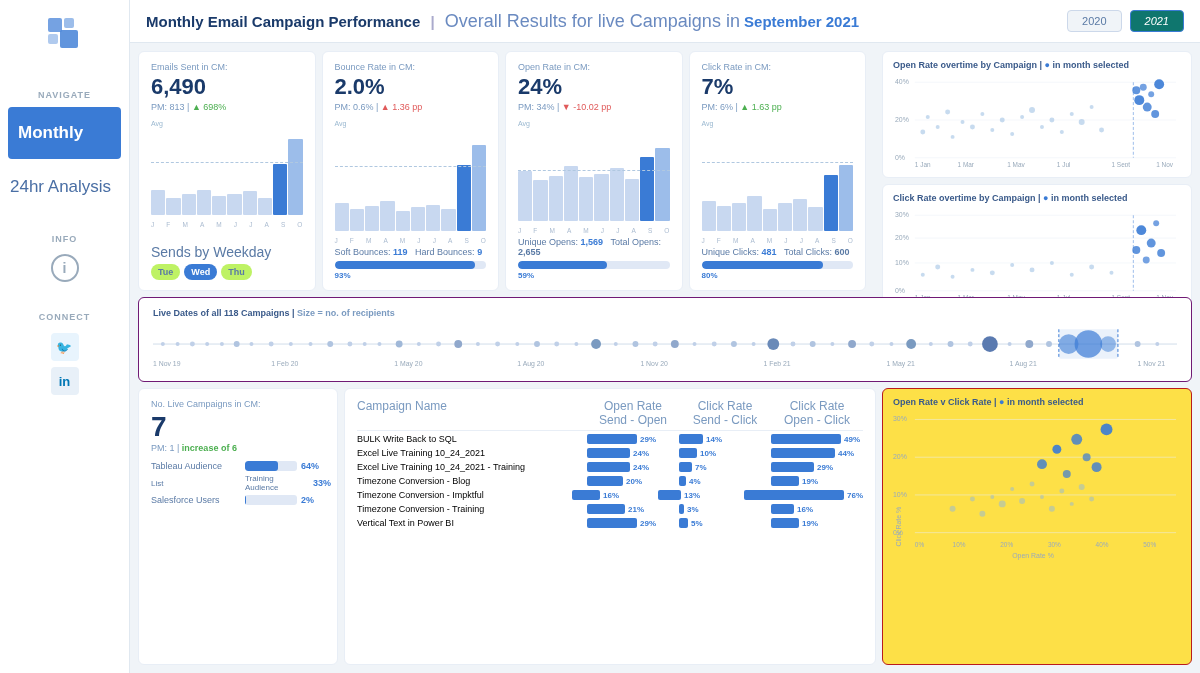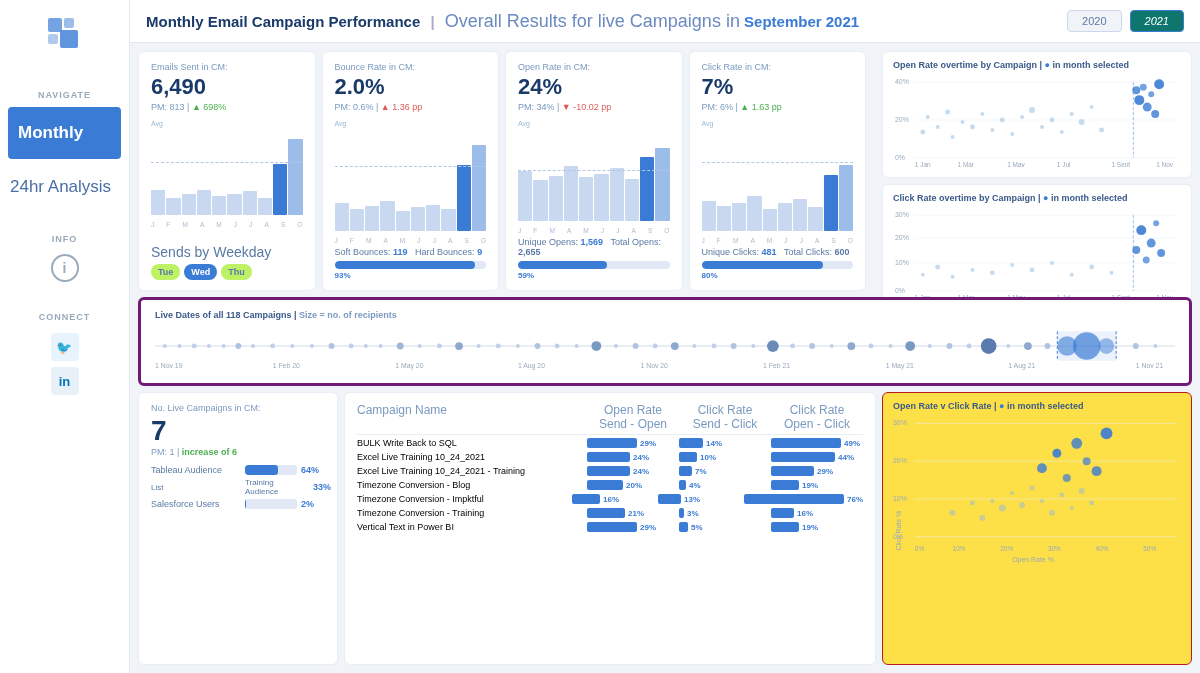--- a/index.html
+++ b/index.html
@@ -56,21 +56,21 @@
     .weekday-btn.active { background: #3a7bd5; color: #fff; }
     .weekday-btn.inactive { background: #bef264; color: #5a7aa5; }
 
     
     .right-panel { width: 310px; display: flex; flex-direction: column; gap: 6px; }
     .chart-card { background: #fff; border-radius: 6px; padding: 8px 10px; flex: 1; border: 1px solid #e8eef6; }
     .chart-card-title { font-size: 9px; color: #3a5a8a; font-weight: 600; margin-bottom: 2px; }
     .chart-card-title .dot { color: #3a7bd5; }
 
     
-    .timeline-row { background: #fff; border-radius: 6px; padding: 10px 14px; border: 3px solid #701a75; }
+    .timeline-row { background: #fff; border-radius: 6px; padding: 10px 14px; border: 1px solid #701a75; }
     .timeline-title { font-size: 9px; color: #3a5a8a; font-weight: 600; margin-bottom: 6px; }
 
     
     .bottom-row { display: flex; gap: 6px; flex: 1; }
     .bottom-left { background: #fff; border-radius: 6px; padding: 10px 12px; width: 200px; border: 1px solid #e8eef6; }
     .bottom-left-title { font-size: 9px; color: #7a9ac0; margin-bottom: 2px; }
     .bottom-left-value { font-size: 28px; font-weight: 700; color: #1a3a6a; }
     .bottom-left-pm { font-size: 9px; color: #7a9ac0; margin-bottom: 8px; }
     .bottom-left-pm .increase { color: #4caf50; font-weight: 600; }
     .audience-row { display: flex; align-items: center; gap: 4px; font-size: 9px; color: #5a7aa5; margin-bottom: 3px; }

